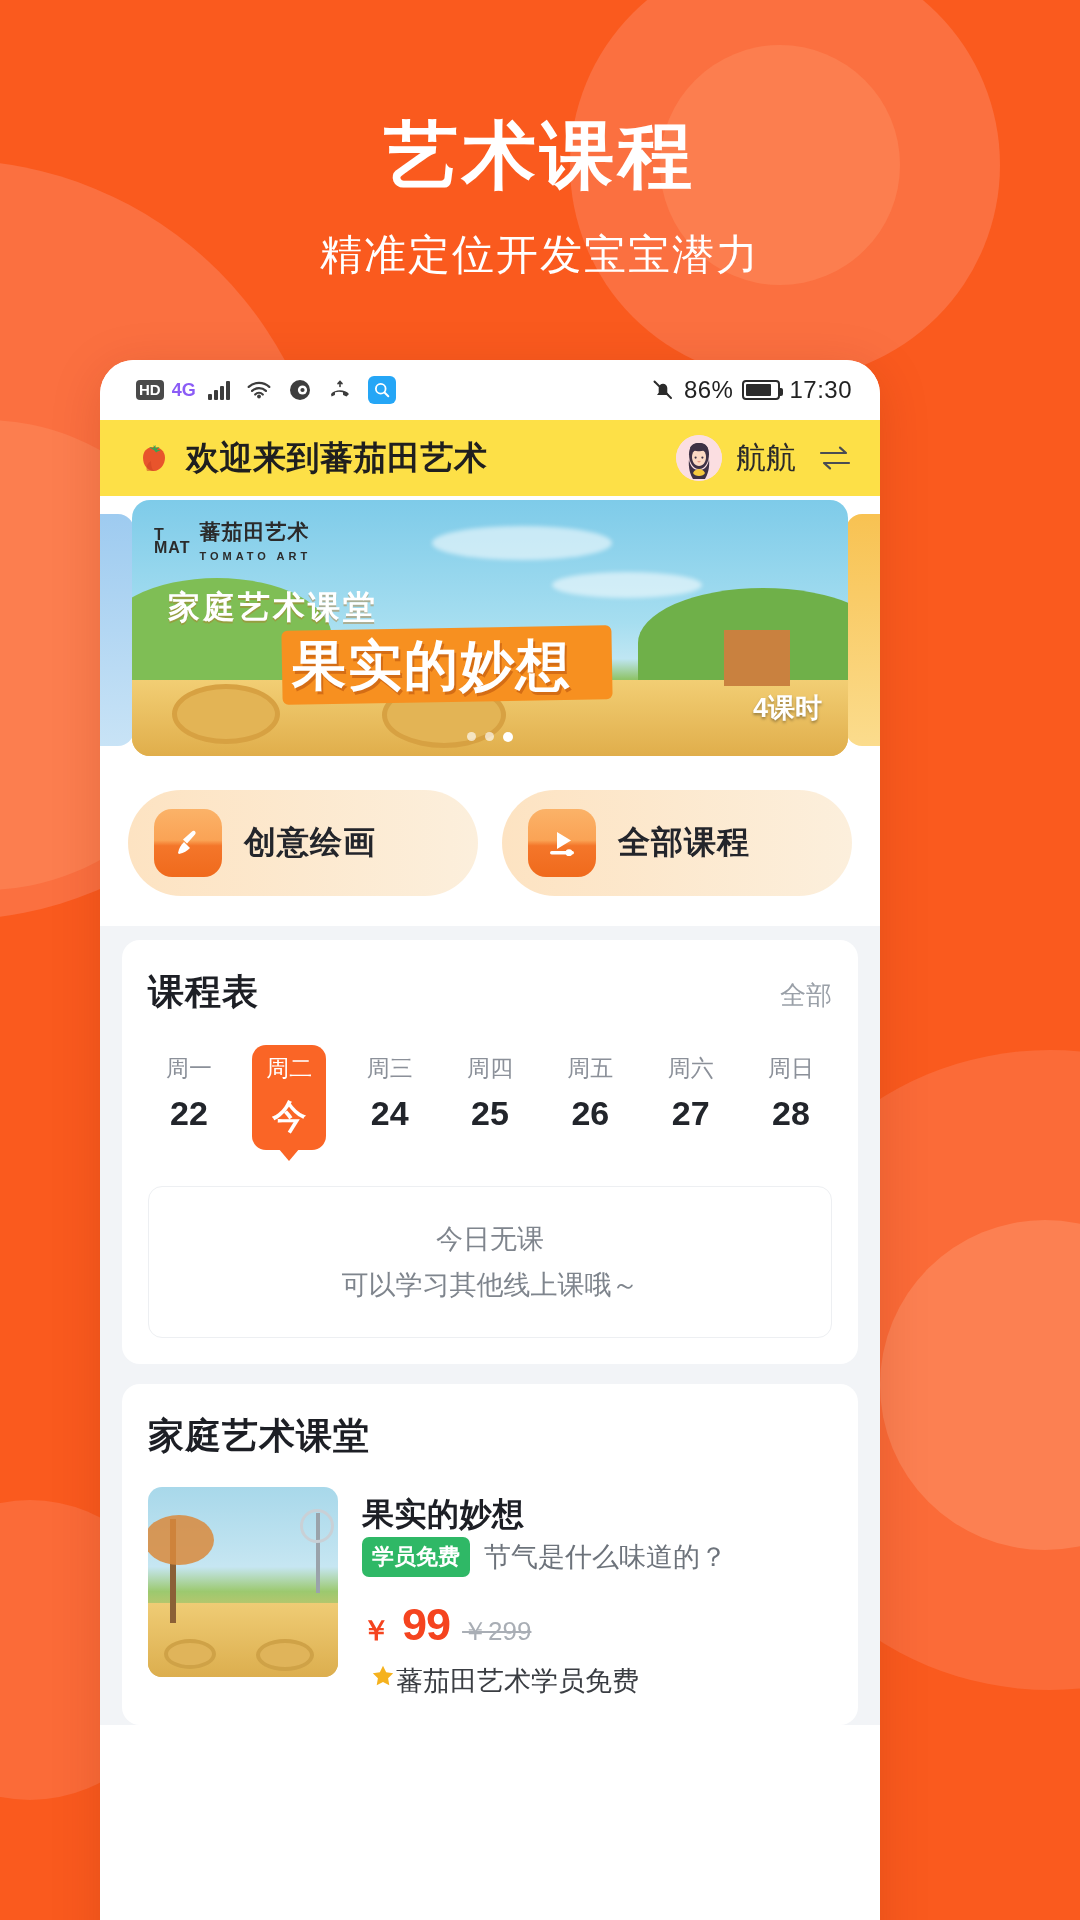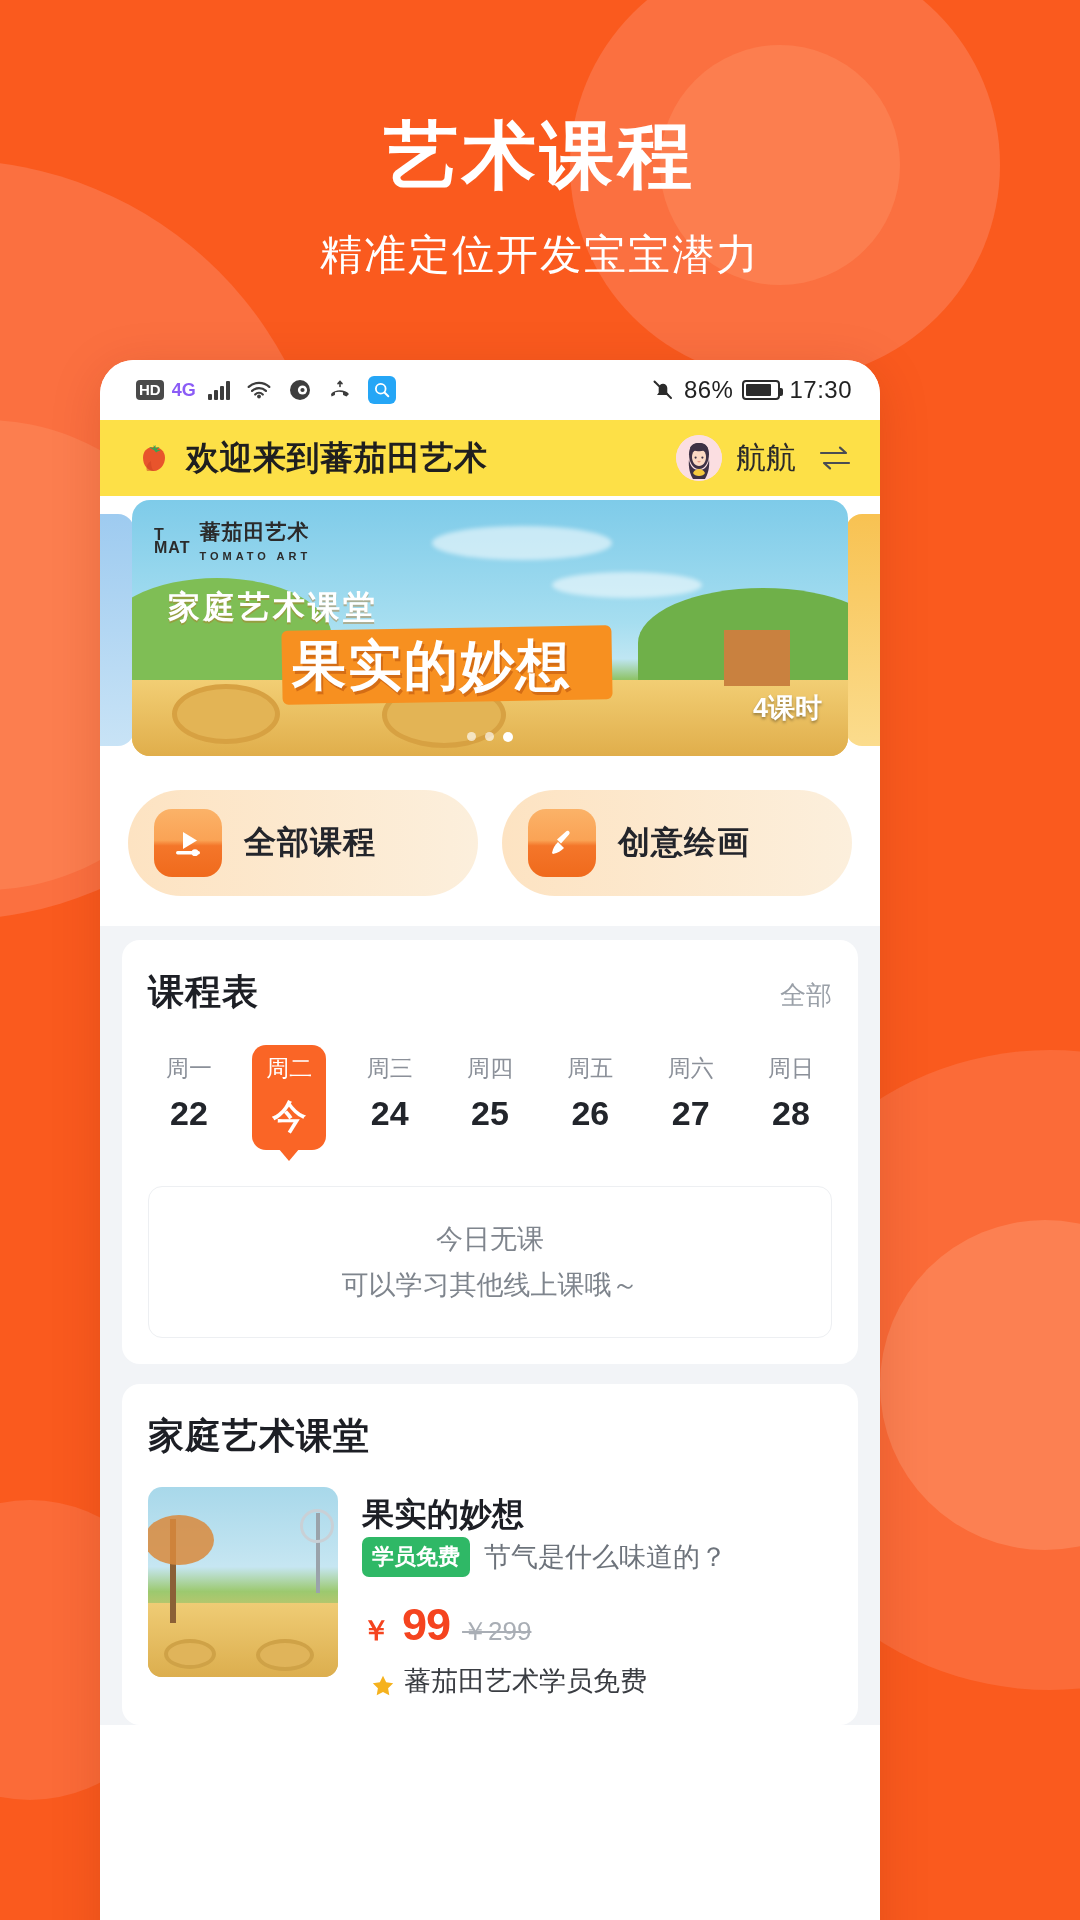--- a/index.html
+++ b/index.html
@@ -170,21 +170,21 @@
   .course-name{font-size:32px;font-weight:bold;color:#1d1f25;letter-spacing:.5px;}
   .course-tagline{display:flex;align-items:center;gap:14px;}
   .tag-free{
     background:#2FB866;color:#fff;font-size:22px;border-radius:7px;padding:5px 10px;font-weight:bold;white-space:nowrap;
   }
   .course-desc{font-size:27px;color:#6d737b;}
   .price-row{display:flex;align-items:baseline;gap:12px;margin-top:22px;}
   .price-cur{font-size:28px;color:#F5441F;font-weight:bold;}
   .price-now{font-size:45px;color:#F5441F;font-weight:bold;letter-spacing:-1px;}
   .price-old{font-size:26px;color:#a9aeb5;text-decoration:line-through;}
-  .member-row{display:flex;align-items:flex-end;gap:8px;margin-top:12px;}
+  .member-row{display:flex;align-items:flex-start;margin-top:12px;}
   .member-text{font-size:27px;color:#3a3d42;}
 </style>
 </head>
 <body>
 
 <div id="bg">
   <div class="blob b1"></div>
   <div class="blob b2"></div>
   <div class="blob b3"></div>
   <div class="blob b4"></div>
@@ -319,35 +319,35 @@
         <i></i>
         <i class="on"></i>
       </div>
     </div>
   </div>
 
   <div class="quick">
     <div class="quick-item">
       <span class="quick-ic">
         <svg width="40" height="40" viewBox="0 0 40 40">
+            <path d="M10 30c1-5 3-8 6-11l6 6c-3 3-6 5-11 6l-1-1z" fill="#fff"></path>
+            <path d="M24 8.5c2-2 5 1 3 3l-8 9-4-4 9-8z" fill="#fff"></path>
+          </svg>
+      </span>
+      <span class="quick-label">创意绘画</span>
+    </div>
+    <div class="quick-item">
+      <span class="quick-ic">
+        <svg width="40" height="40" viewBox="0 0 40 40">
             <path d="M15 9l14 8.5-14 8.5V9z" fill="#fff"></path>
             <rect x="8" y="28" width="24" height="3.4" rx="1.7" fill="#fff"></rect>
             <circle cx="27" cy="29.7" r="3.4" fill="#fff"></circle>
           </svg>
       </span>
       <span class="quick-label">全部课程</span>
-    </div>
-    <div class="quick-item">
-      <span class="quick-ic">
-        <svg width="40" height="40" viewBox="0 0 40 40">
-            <path d="M10 30c1-5 3-8 6-11l6 6c-3 3-6 5-11 6l-1-1z" fill="#fff"></path>
-            <path d="M24 8.5c2-2 5 1 3 3l-8 9-4-4 9-8z" fill="#fff"></path>
-          </svg>
-      </span>
-      <span class="quick-label">创意绘画</span>
     </div>
   </div>
 
   <div class="body-bg">
 
     <div class="card">
       <div class="card-head">
         <span class="card-title">课程表</span>
         <span class="card-more">全部</span>
       </div>

